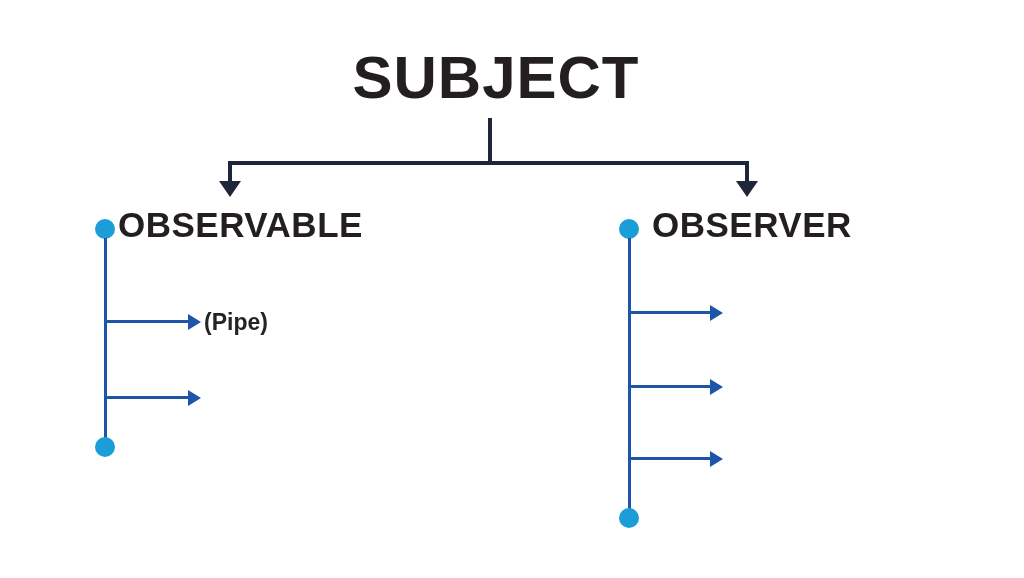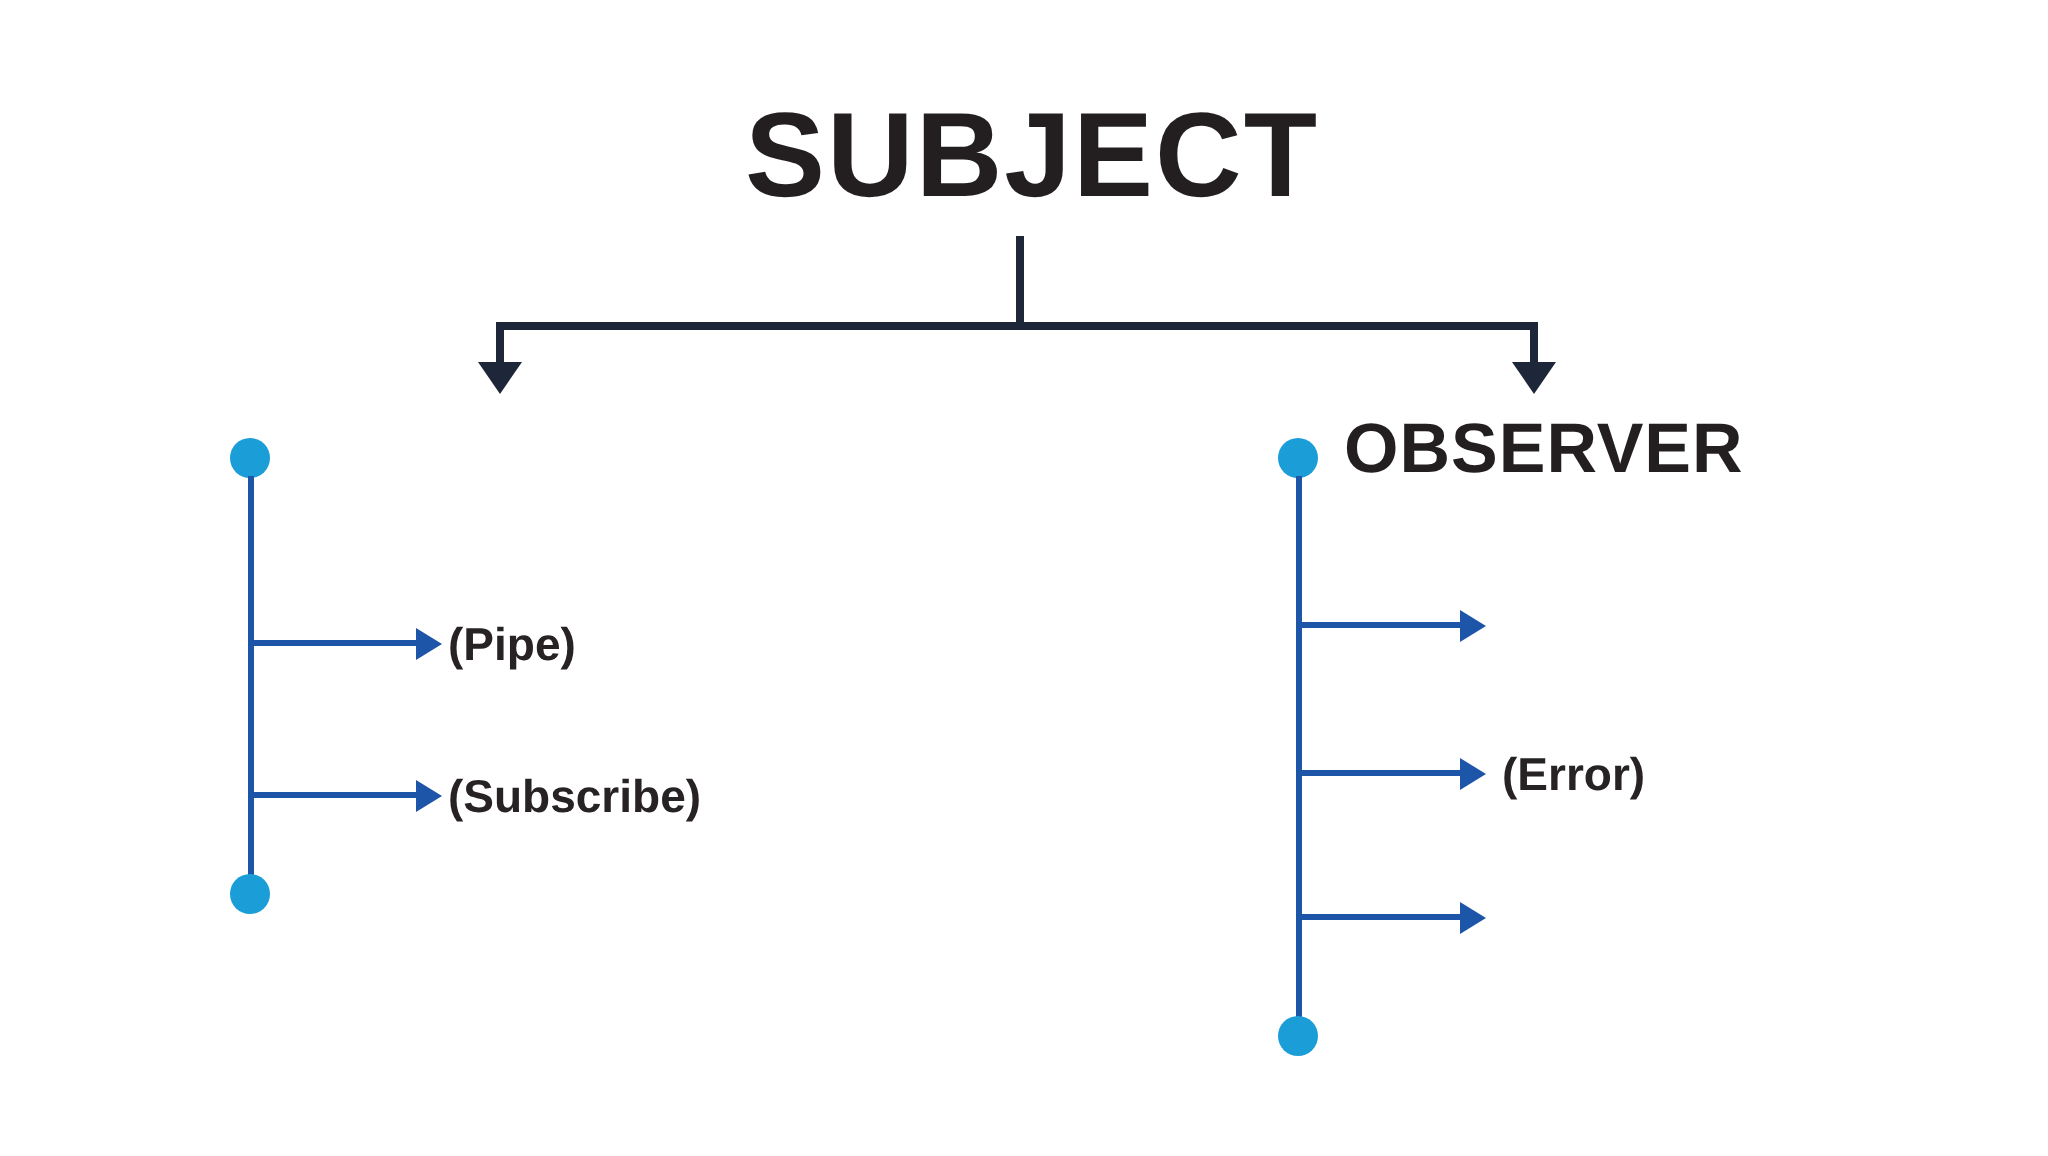--- a/index.html
+++ b/index.html
@@ -14,21 +14,20 @@
   html, body { width: 1024px; height: 578px; overflow: hidden; }
   body {
     background: var(--background);
     font-family: "Liberation Sans", sans-serif;
   }
   .canvas {
     position: relative;
     width: 988px;
     height: 578px;
     background: var(--background);
-    margin-left: 20px;
   }
   .title {
     position: absolute;
     left: 496px;
     top: 45px;
     transform: translateX(-50%);
     font-size: 60px;
     line-height: 66px;
     font-weight: 700;
     letter-spacing: 1px;
@@ -82,40 +81,39 @@
 
   <div class="title">SUBJECT</div>
 
   <div class="nline" style="left:488px; top:118px; width:4px; height:47px;"></div>
   <div class="nline" style="left:228px; top:161px; width:521px; height:4px;"></div>
   <div class="nline" style="left:228px; top:161px; width:4px; height:21px;"></div>
   <div class="arrow-down" style="left:219px; top:181px;"></div>
   <div class="nline" style="left:745px; top:161px; width:4px; height:21px;"></div>
   <div class="arrow-down" style="left:736px; top:181px;"></div>
 
+  <div class="heading" style="left:118px; top:206px;">OBSERVABLE</div>
   <div class="dot" style="left:95px; top:219px;"></div>
   <div class="bline" style="left:104px; top:238px; width:3px; height:204px;"></div>
   <div class="dot" style="left:95px; top:437px;"></div>
 
   <div class="bline" style="left:106px; top:320px; width:84px; height:3px;"></div>
   <div class="arrow-right" style="left:188px; top:314px;"></div>
   <div class="method-label" style="left:204px; top:305px;">(Pipe)</div>
 
   <div class="bline" style="left:106px; top:396px; width:84px; height:3px;"></div>
   <div class="arrow-right" style="left:188px; top:390px;"></div>
-  <div class="method-label" style="left:204px; top:381px;">(Subscribe)</div>
 
   <div class="heading" style="left:652px; top:206px;">OBSERVER</div>
   <div class="dot" style="left:619px; top:219px;"></div>
   <div class="bline" style="left:628px; top:238px; width:3px; height:272px;"></div>
   <div class="dot" style="left:619px; top:508px;"></div>
 
   <div class="bline" style="left:630px; top:311px; width:82px; height:3px;"></div>
   <div class="arrow-right" style="left:710px; top:305px;"></div>
 
   <div class="bline" style="left:630px; top:385px; width:82px; height:3px;"></div>
   <div class="arrow-right" style="left:710px; top:379px;"></div>
-  <div class="method-label" style="left:731px; top:370px;">(Error)</div>
 
   <div class="bline" style="left:630px; top:457px; width:82px; height:3px;"></div>
   <div class="arrow-right" style="left:710px; top:451px;"></div>
 
 </div>
 
 </body></html>

